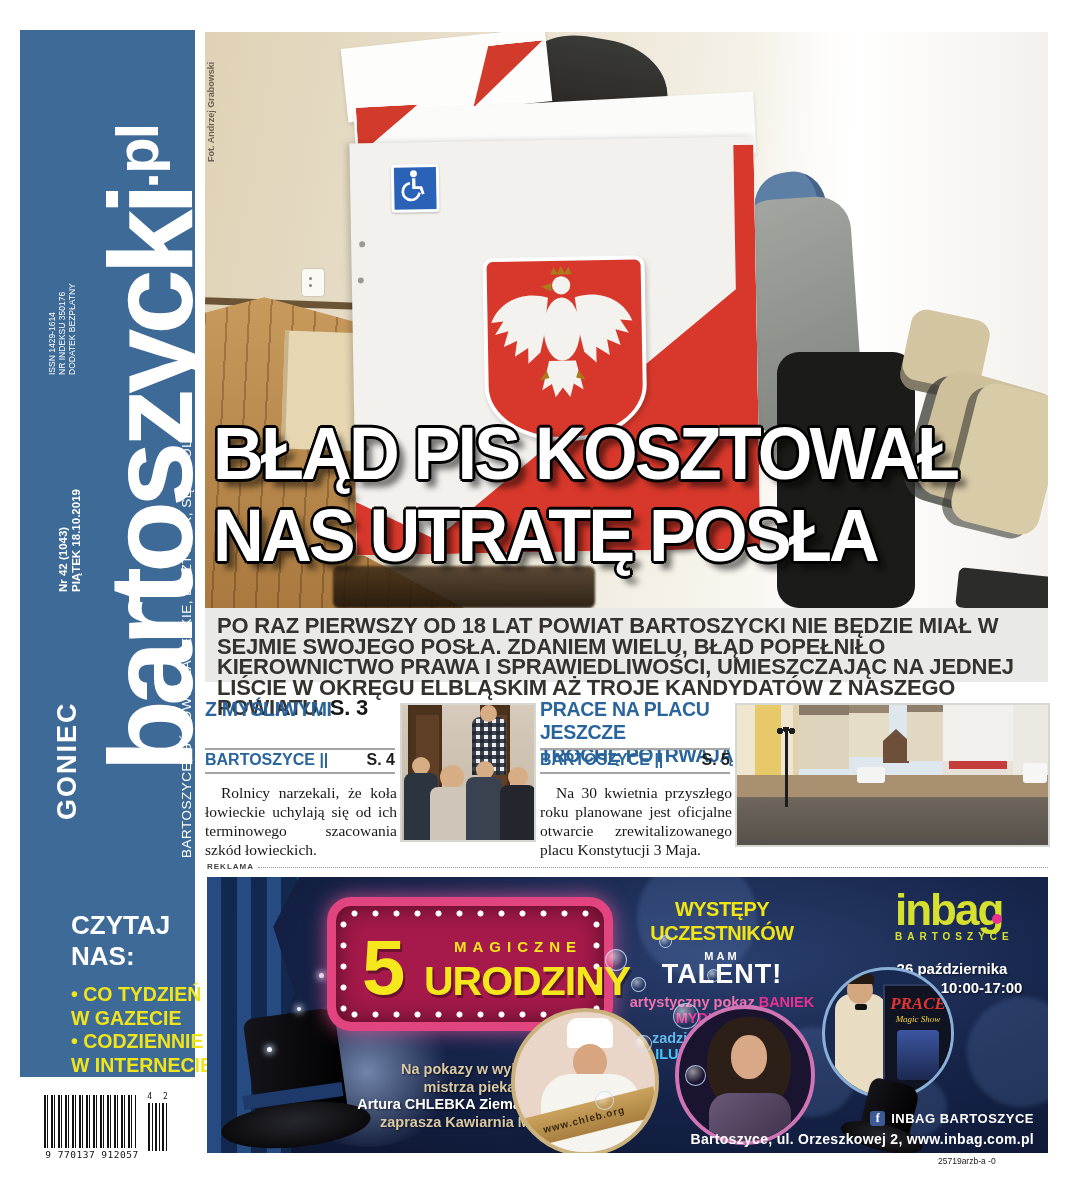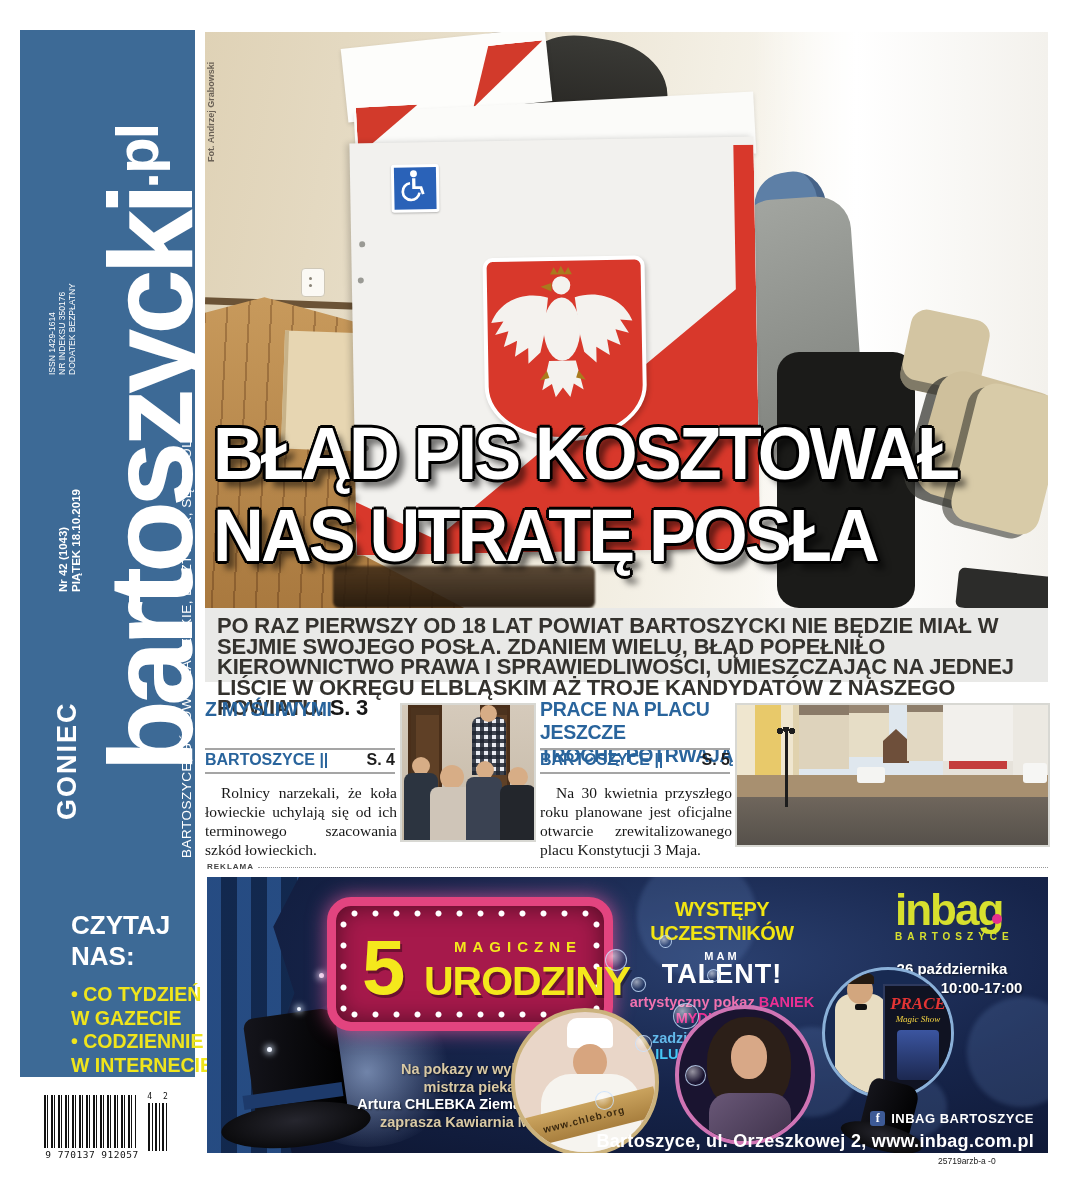--- a/index.html
+++ b/index.html
@@ -188,21 +188,21 @@
       font-style:italic;font-size:17px;font-weight:700;color:#e23434;}
   .mago-t2{position:absolute;left:0;top:28px;width:100%;text-align:center;font-family:"Liberation Serif",serif;
       font-style:italic;font-size:9px;color:#f4d442;}
   .mago-ph{position:absolute;left:12px;top:44px;width:42px;height:50px;background:linear-gradient(#3b55a0,#1c2850);border-radius:4px;}
   .bubble{position:absolute;border-radius:50%;border:1.5px solid rgba(200,225,255,.8);
       background:radial-gradient(circle at 35% 30%,rgba(255,255,255,.55),rgba(255,255,255,0) 62%);}
   .ad-fb{position:absolute;right:14px;top:234px;display:flex;align-items:center;gap:6px;}
   .fb-ic{width:15px;height:15px;background:#3d5a96;border-radius:3px;color:#fff;font-family:"Liberation Serif",serif;
       font-weight:700;font-size:12px;text-align:center;line-height:15px;}
   .ad-fb .txt{color:#fff;font-size:13px;font-weight:800;letter-spacing:.5px;}
-  .ad-addr{position:absolute;right:14px;top:254px;color:#fff;font-size:18px;font-weight:700;letter-spacing:.3px;}
+  .ad-addr{position:absolute;right:14px;top:254px;color:#fff;font-size:14px;font-weight:700;letter-spacing:.3px;}
   .ad-code{left:938px;top:1156px;font-size:8.5px;color:#222;}
 </style>
 </head>
 <body>
 
 <div class="page">
 
   <aside class="abs sidebar">
     <div class="vtext mast-title"><span>bartoszycki</span><span class="suffix">.pl</span></div>
     <div class="vtext mast-brand">GONIEC</div>

